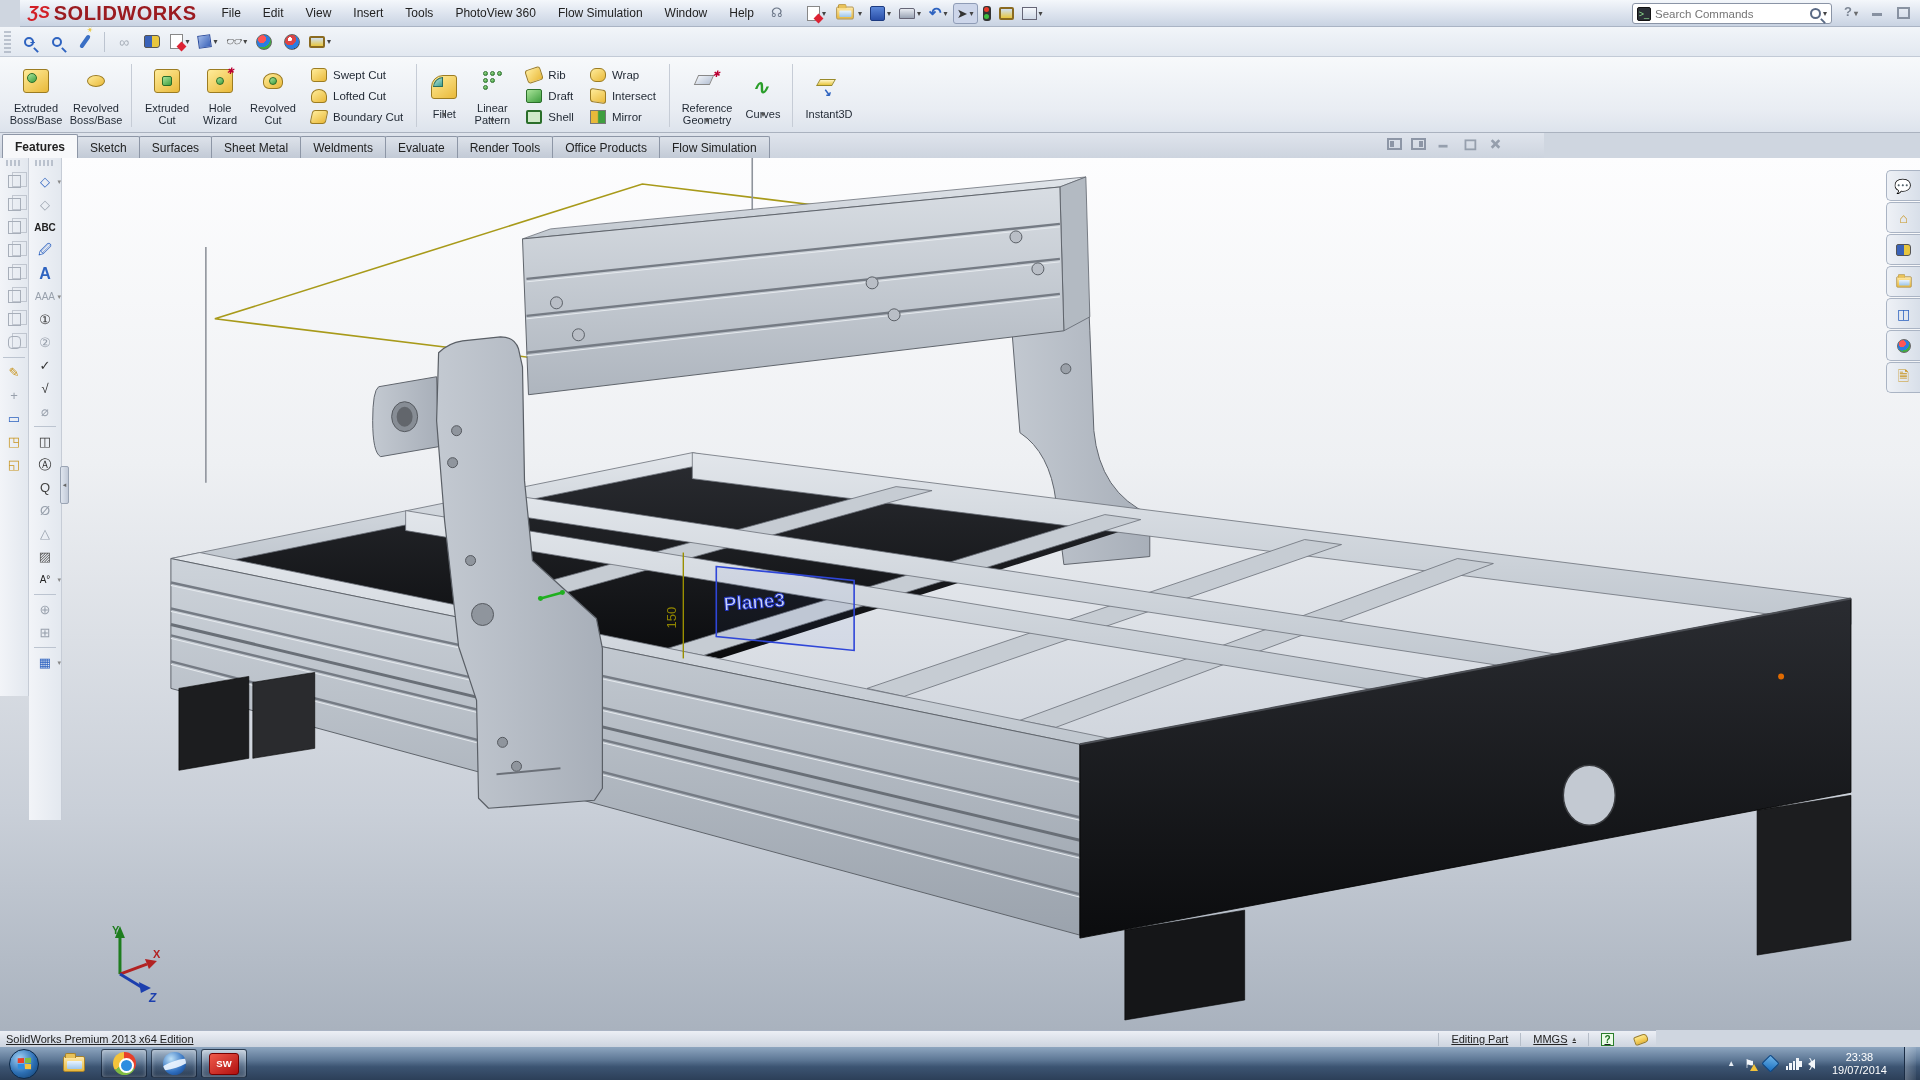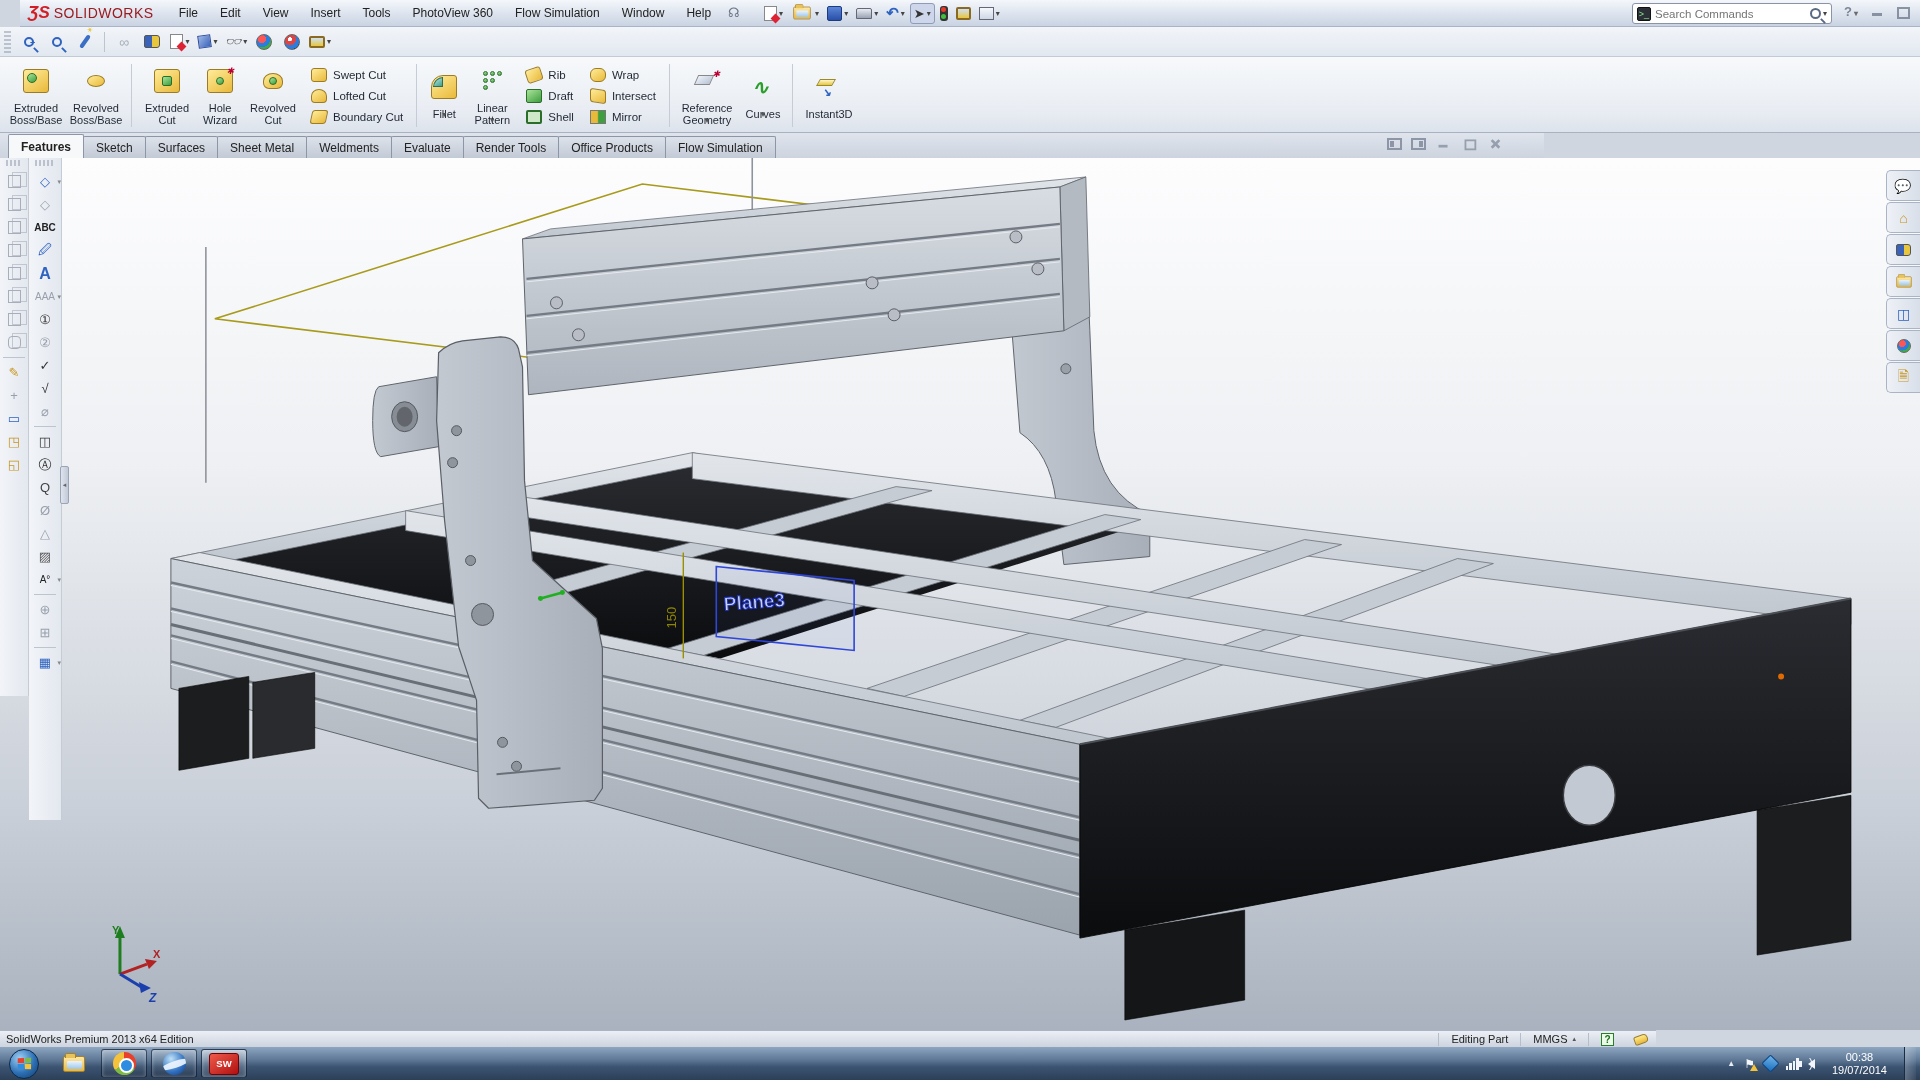--- a/index.html
+++ b/index.html
@@ -5,21 +5,21 @@
   * { margin:0; padding:0; box-sizing:border-box; }
   html,body { width:1920px; height:1080px; overflow:hidden; font-family:"Liberation Sans", sans-serif; }
   body { background:#cfd6e0; position:relative; }
 
   
   .titlebar { position:absolute; top:0; left:0; width:1920px; height:27px;
     background:linear-gradient(#f4f7fb,#dce3ee 55%,#c9d3e2); border-bottom:1px solid #aab4c4;
     display:flex; align-items:center;margin-left:20px; }
   .logo { display:flex; align-items:center; padding:0 14px 0 8px; }
   .logo-glyph { color:#d21f26; font-weight:bold; font-style:italic; font-size:17px; margin-right:4px; }
-  .logo-text { color:#9b1b20; font-weight:normal; font-size:14px; letter-spacing:.5px; }
+  .logo-text { color:#9b1b20; font-weight:bold; font-size:20px; letter-spacing:.5px; }
   .menu { display:flex; align-items:center; }
   .mi { font-size:12px; color:#222; padding:4px 11px; cursor:default; }
   .pin-icon { width:16px; height:16px; margin:0 6px; color:#6b7687; font-size:13px; }
   .qat { display:flex; align-items:center; margin-left:10px; }
   .qat-btn { display:flex; align-items:center; padding:2px 3px; margin:0 1px; border-radius:3px; }
   .qat-btn.pressed { background:#cdd6ea; border:1px solid #8f9cb6; }
   .dd { font-size:8px; color:#444; margin-left:2px; }
   .title-center { position:absolute; left:0; right:0; text-align:center; font-size:12.5px; color:#333; pointer-events:none; }
   .search-wrap { position:absolute; right:108px; top:3px; width:200px; height:21px; background:#fff;
     border:1px solid #8a94a6; border-radius:3px; display:flex; align-items:center; padding:0 4px; }
@@ -71,21 +71,21 @@
   .gold { background:linear-gradient(145deg,#ffec9a,#e9b93a); border:1px solid #9c7c22; border-radius:3px; }
   .green { background:linear-gradient(145deg,#a9e49a,#3f9e3f); border:1px solid #2a6e2a; border-radius:2px; }
   .teal  { background:linear-gradient(145deg,#bfe9e2,#3f9e8e); border:1px solid #2a6e62; border-radius:2px; }
   .stackcol { display:flex; flex-direction:column; justify-content:center; gap:2px; padding:0 4px; }
   .stackitem { display:flex; align-items:center; height:19px; border-radius:3px; padding:0 4px; }
   .si { width:16px; height:14px; margin-right:6px; position:relative; }
   .stackitem .slbl { font-size:11.5px; color:#1f2732; white-space:nowrap; }
 
   
   .tabbar { position:absolute; top:133px; left:0; width:1544px; height:25px;
-    background:linear-gradient(#dfe4ec,#cdd4df); display:flex; align-items:flex-end; padding-left:8px; }
+    background:linear-gradient(#dfe4ec,#cdd4df); display:flex; align-items:flex-end; padding-left:2px; }
   .tab { height:22px; padding:0 12px; display:flex; align-items:center; font-size:12px; color:#222;
     background:linear-gradient(#dde2ea,#c2cad6); border:1px solid #8d96a6; border-bottom:0; margin-right:-1px;
     border-radius:2px 2px 0 0; }
   .tab.active { background:#f7f8fa; font-weight:bold; height:24px; z-index:2; }
   .tabbar-right { position:absolute; right:40px; top:3px; display:flex; gap:9px; align-items:center; }
   .pane-ic { width:15px; height:12px; border:2px solid #8d96a6; position:relative; }
   .pane-ic.l::after { content:""; position:absolute; left:1px; top:1px; width:4px; height:6px; background:#8d96a6; }
   .pane-ic.r::after { content:""; position:absolute; right:1px; top:1px; width:4px; height:6px; background:#8d96a6; }
   .wc2 { opacity:.6; transform:scale(.9); }
 
@@ -108,21 +108,21 @@
 
   
   .rpane { position:absolute; right:0; top:12px; width:34px; display:flex; flex-direction:column; gap:1px; }
   .rtab { width:34px; height:31px; background:linear-gradient(90deg,#eef1f6,#d8dfe9); border:1px solid #aab4c4; border-right:0; border-radius:5px 0 0 5px; display:flex; align-items:center; justify-content:center; }
   .rtab span { font-size:14px; }
 
   .viewport-svg { position:absolute; left:0; top:0; width:1920px; height:872px; }
 
   
   .statusbar { position:absolute; top:1030px; left:0; width:1656px; height:17px;
-    background:linear-gradient(#eceff5,#cdd4df); border-top:1px solid #aab4c4; display:flex; align-items:center; font-size:11px; color:#222; }
+    background:linear-gradient(#eceff5,#cdd4df); border-top:1px solid #aab4c4; display:flex; align-items:center; font-size:11px; color:#222;text-decoration:underline; }
   .sb-left { padding-left:6px; flex:1; }
   .sb-item { padding:0 12px; border-left:1px solid #b6bec9; height:13px; display:flex; align-items:center; gap:5px; }
   .sb-caret { font-size:7px; color:#555; }
   .sb-help { width:13px; height:13px; background:#eafbe7; border:1px solid #2a7e2a; color:#1c6e1c; font-weight:bold; font-size:10px; text-align:center; line-height:12px; }
   .sb-tag { width:14px; height:9px; background:linear-gradient(#ffe98a,#e9b93a); border:1px solid #9c7c22; transform:rotate(-20deg); border-radius:2px 4px 4px 2px; margin:0 8px; }
 
   
   .taskbar { position:absolute; top:1047px; left:0; width:1920px; height:33px;
     background:linear-gradient(#8ea6c0,#5c7694 40%,#3c5472 60%,#2c3f58); display:flex; align-items:center; }
   .orb { width:30px; height:30px; margin:0 10px 0 9px; border-radius:50%;
@@ -712,18 +712,18 @@
     <span class="tray-flag">⚑</span>
     <span class="dropbox"></span>
     <span class="bars">
         <i></i>
         <i></i>
         <i></i>
         <i></i>
       </span>
     <span class="speaker"></span>
     <div class="clock">
-      <div>00:38</div>
+      <div>23:38</div>
       <div>19/07/2014</div>
     </div>
     <span class="show-desktop"></span>
   </div>
 </div>
 
 </body></html>

